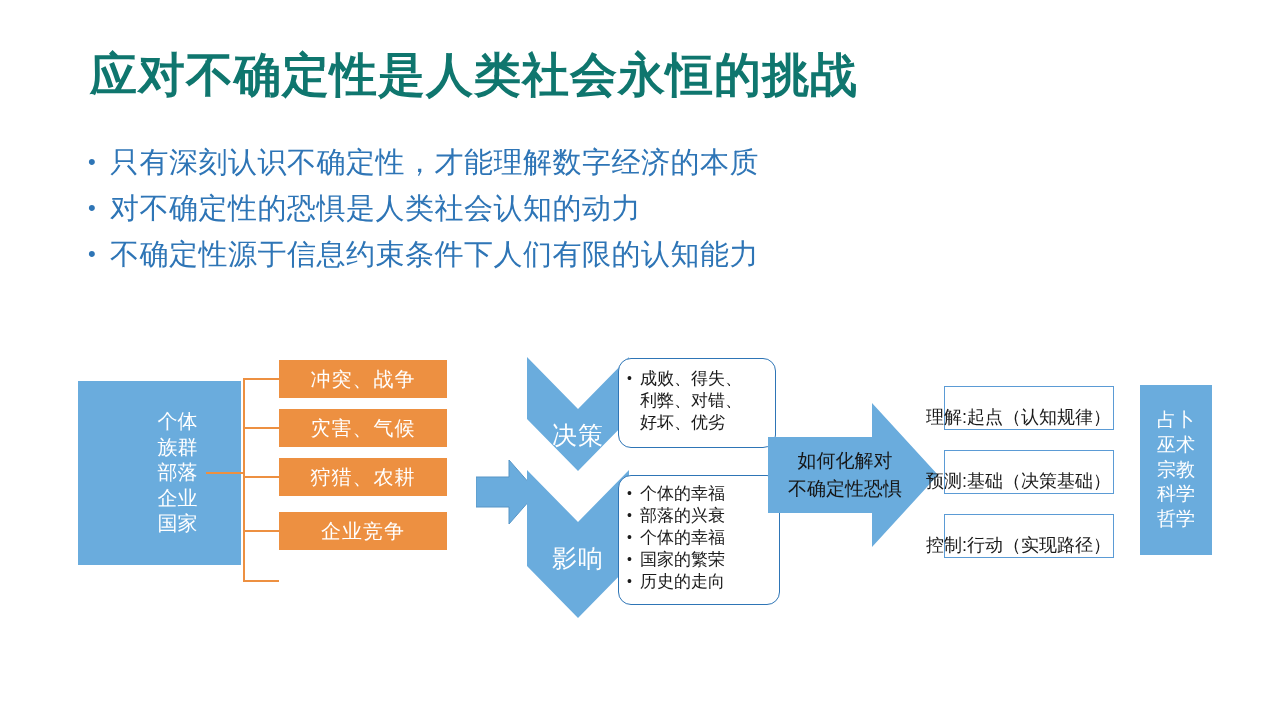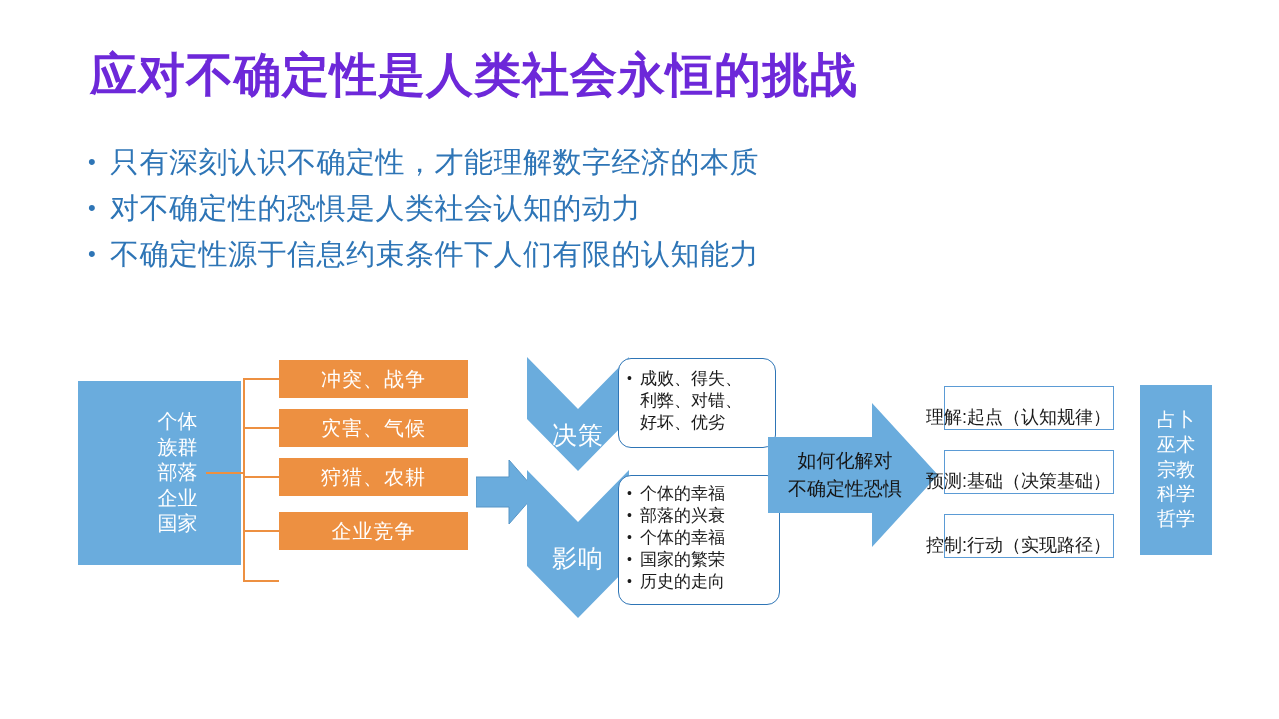--- a/index.html
+++ b/index.html
@@ -19,21 +19,21 @@
     background: #ffffff;
   }
 
   
   .title {
     position: absolute;
     left: 90px; top: 48px;
     width: 1100px;
     font-size: 47px;
     font-weight: bold;
-    color: #6d28d9;
+    color: #0f766e;
     letter-spacing: 1px;
     line-height: 1.15;
     white-space: nowrap;
   }
 
   
   .bullets {
     position: absolute;
     left: 88px; top: 148px;
     width: 1100px;
@@ -77,21 +77,21 @@
     align-items: center;
     justify-content: center;
     text-align: center;
     padding-left: 36px;
   }
   .blue-panel span { display: block; }
 
   
   .orange-box {
     left: 279px;
-    width: 189px;
+    width: 168px;
     height: 38px;
     background: #ED9041;
     color: #ffffff;
     font-size: 20px;
     display: flex;
     align-items: center;
     justify-content: center;
     text-align: center;
     letter-spacing: 1px;
   }

